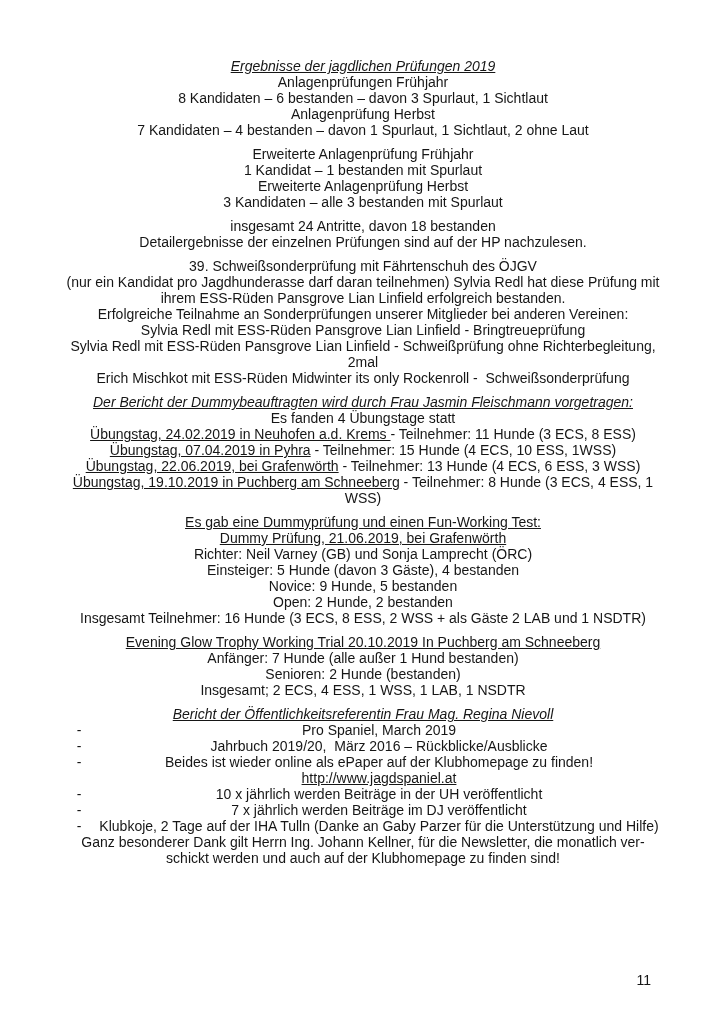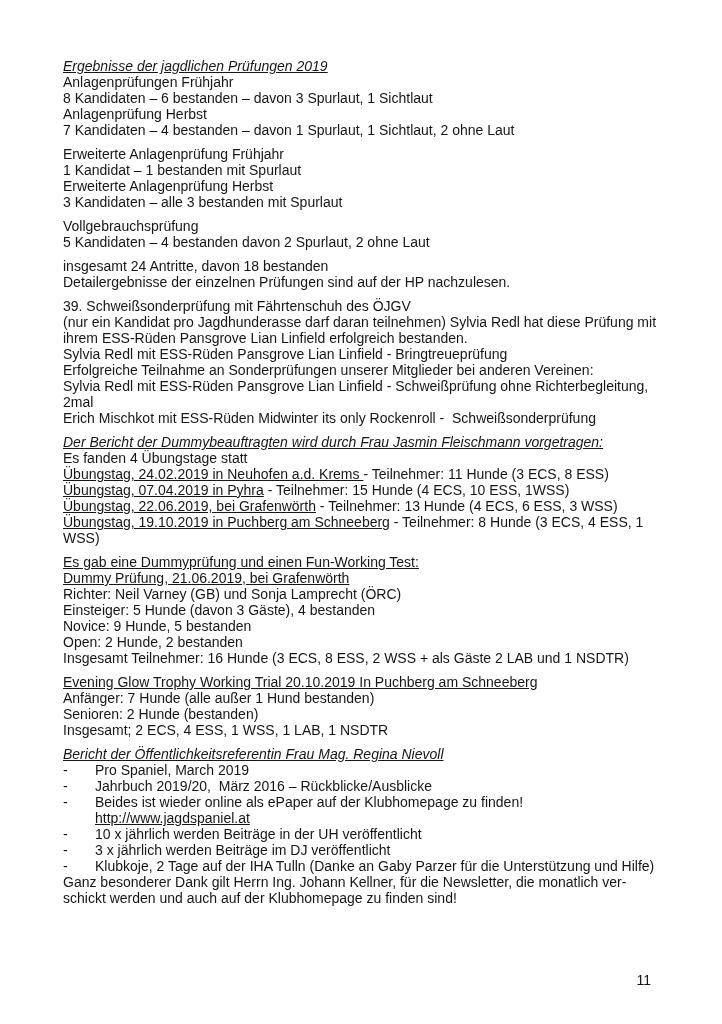--- a/index.html
+++ b/index.html
@@ -13,21 +13,21 @@
     color: #161616;
     position: relative;
     overflow: hidden;
   }
   .content {
     position: absolute;
     left: 63px;
     top: 58px;
     width: 600px;
   }
-  .block { margin-bottom: 8px; }
+  .block { margin-bottom: 8px; text-align: center; }
   .line { white-space: pre-wrap; }
   .hi { font-style: italic; text-decoration: underline; }
   .hu { text-decoration: underline; }
   .bullet { display: flex; white-space: pre-wrap; }
   .bullet .dash { flex: 0 0 32px; }
   .bullet .btxt { flex: 1 1 auto; }
   .indent { margin-left: 32px; }
   .pagenum {
     position: absolute;
     top: 972px;
@@ -47,36 +47,32 @@
     <div class="line">7 Kandidaten – 4 bestanden – davon 1 Spurlaut, 1 Sichtlaut, 2 ohne Laut</div>
   </div>
 
   <div class="block">
     <div class="line">Erweiterte Anlagenprüfung Frühjahr</div>
     <div class="line">1 Kandidat – 1 bestanden mit Spurlaut</div>
     <div class="line">Erweiterte Anlagenprüfung Herbst</div>
     <div class="line">3 Kandidaten – alle 3 bestanden mit Spurlaut</div>
   </div>
 
-  <div class="block">
-    <div class="line">Vollgebrauchsprüfung</div>
-    <div class="line">5 Kandidaten – 4 bestanden davon 2 Spurlaut, 2 ohne Laut</div>
-  </div>
 
   <div class="block">
     <div class="line">insgesamt 24 Antritte, davon 18 bestanden</div>
     <div class="line">Detailergebnisse der einzelnen Prüfungen sind auf der HP nachzulesen.</div>
   </div>
 
   <div class="block">
     <div class="line">39. Schweißsonderprüfung mit Fährtenschuh des ÖJGV</div>
     <div class="line">(nur ein Kandidat pro Jagdhunderasse darf daran teilnehmen) Sylvia Redl hat diese Prüfung mit</div>
     <div class="line">ihrem ESS-Rüden Pansgrove Lian Linfield erfolgreich bestanden.</div>
+    <div class="line">Erfolgreiche Teilnahme an Sonderprüfungen unserer Mitglieder bei anderen Vereinen:</div>
     <div class="line">Sylvia Redl mit ESS-Rüden Pansgrove Lian Linfield - Bringtreueprüfung</div>
-    <div class="line">Erfolgreiche Teilnahme an Sonderprüfungen unserer Mitglieder bei anderen Vereinen:</div>
     <div class="line">Sylvia Redl mit ESS-Rüden Pansgrove Lian Linfield - Schweißprüfung ohne Richterbegleitung,</div>
     <div class="line">2mal</div>
     <div class="line">Erich Mischkot mit ESS-Rüden Midwinter its only Rockenroll -  Schweißsonderprüfung</div>
   </div>
 
   <div class="block">
     <div class="line hi">Der Bericht der Dummybeauftragten wird durch Frau Jasmin Fleischmann vorgetragen:</div>
     <div class="line">Es fanden 4 Übungstage statt</div>
     <div class="line"><span class="hu">Übungstag, 24.02.2019 in Neuhofen a.d. Krems </span><span>- Teilnehmer: 11 Hunde (3 ECS, 8 ESS)</span></div>
     <div class="line"><span class="hu">Übungstag, 07.04.2019 in Pyhra</span><span> - Teilnehmer: 15 Hunde (4 ECS, 10 ESS, 1WSS)</span></div>
@@ -102,21 +98,21 @@
     <div class="line">Insgesamt; 2 ECS, 4 ESS, 1 WSS, 1 LAB, 1 NSDTR</div>
   </div>
 
   <div class="block">
     <div class="line hi">Bericht der Öffentlichkeitsreferentin Frau Mag. Regina Nievoll</div>
     <div class="bullet"><span class="dash">-</span><span class="btxt">Pro Spaniel, March 2019</span></div>
     <div class="bullet"><span class="dash">-</span><span class="btxt">Jahrbuch 2019/20,  März 2016 – Rückblicke/Ausblicke</span></div>
     <div class="bullet"><span class="dash">-</span><span class="btxt">Beides ist wieder online als ePaper auf der Klubhomepage zu finden!</span></div>
     <div class="line indent hu">http://www.jagdspaniel.at</div>
     <div class="bullet"><span class="dash">-</span><span class="btxt">10 x jährlich werden Beiträge in der UH veröffentlicht</span></div>
-    <div class="bullet"><span class="dash">-</span><span class="btxt">3 x jährlich werden Beiträge im DJ veröffentlicht</span></div>
+    <div class="bullet"><span class="dash">-</span><span class="btxt">7 x jährlich werden Beiträge im DJ veröffentlicht</span></div>
     <div class="bullet"><span class="dash">-</span><span class="btxt">Klubkoje, 2 Tage auf der IHA Tulln (Danke an Gaby Parzer für die Unterstützung und Hilfe)</span></div>
     <div class="line">Ganz besonderer Dank gilt Herrn Ing. Johann Kellner, für die Newsletter, die monatlich ver-</div>
     <div class="line">schickt werden und auch auf der Klubhomepage zu finden sind!</div>
   </div>
 
 </div>
 
 <div class="pagenum">11</div>
 
 </body></html>

